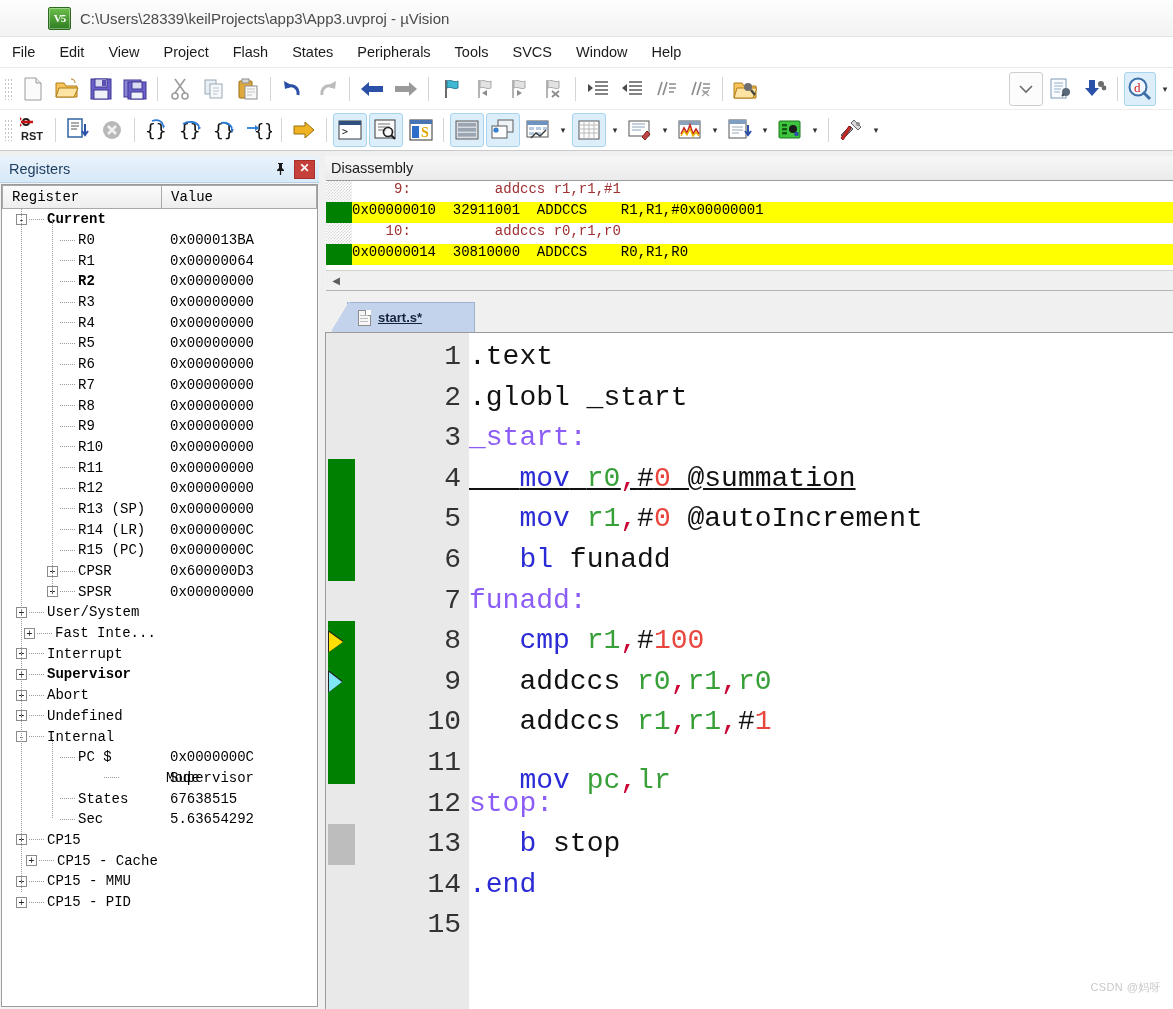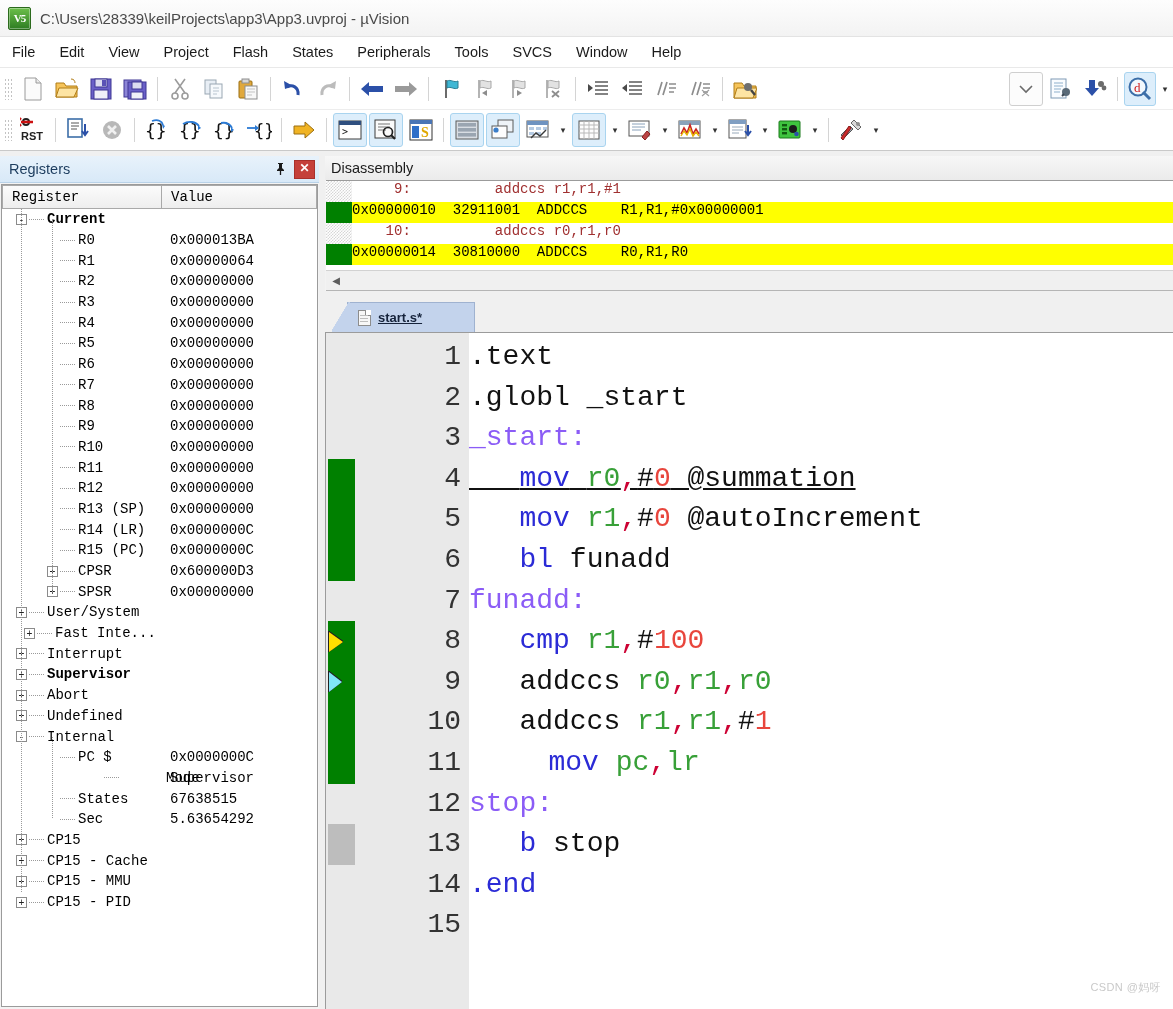--- a/index.html
+++ b/index.html
@@ -17,20 +17,21 @@
     padding-left:8px;
     background:linear-gradient(#fdfdfd,#f3f3f3);
     border-bottom:1px solid #e3e3e3;
   }
   .app-logo{
     width:21px;height:21px;border-radius:2px;
     background:linear-gradient(#6cbf4a,#2e7d22);
     border:1px solid #2b6a1c;
     position:relative;flex:0 0 auto;
     box-shadow:inset 0 0 0 1px rgba(255,255,255,.35);
+    margin-left:40px;
   }
   .app-logo span{
     position:absolute;inset:0;color:#fff;font-size:11px;font-weight:bold;
     font-family:"Liberation Serif",serif;
     display:flex;align-items:center;justify-content:center;letter-spacing:-1px;
   }
   .title-text{font-size:15px;color:#4a4a4a;font-family:"Liberation Sans",sans-serif;}
 
   
   .menubar{
@@ -663,21 +664,21 @@
             </div>
             <div class="reg-row">
               <div class="reg-name" style="left: 45px;">
                 <span style="width: 11px; display: inline-block;"></span>
                 <span class="dots" style="width: 16px;"></span>
                 <span>R1</span>
               </div>
               <div class="reg-val">0x00000064</div>
             </div>
             <div class="reg-row">
-              <div class="reg-name" style="left: 45px;">
+              <div class="reg-name" style="left: 45px; font-weight: bold;">
                 <span style="width: 11px; display: inline-block;"></span>
                 <span class="dots" style="width: 16px;"></span>
                 <span>R2</span>
               </div>
               <div class="reg-val">0x00000000</div>
             </div>
             <div class="reg-row">
               <div class="reg-name" style="left: 45px;">
                 <span style="width: 11px; display: inline-block;"></span>
                 <span class="dots" style="width: 16px;"></span>
@@ -887,21 +888,21 @@
             </div>
             <div class="reg-row">
               <div class="reg-name" style="left: 14px;">
                 <span class="tog">+</span>
                 <span class="dots" style="width: 16px;"></span>
                 <span>CP15</span>
               </div>
               <div class="reg-val"></div>
             </div>
             <div class="reg-row">
-              <div class="reg-name" style="left: 14px; text-align: center;">
+              <div class="reg-name" style="left: 24px; text-align: center;">
                 <span class="tog">+</span>
                 <span class="dots" style="width: 16px;"></span>
                 <span>CP15 - Cache</span>
               </div>
               <div class="reg-val"></div>
             </div>
             <div class="reg-row">
               <div class="reg-name" style="left: 14px;">
                 <span class="tog">+</span>
                 <span class="dots" style="width: 16px;"></span>
@@ -989,21 +990,21 @@
               <div class="code-line" style="top: 4px;"><span class="tk-plain">.text</span></div>
               <div class="code-line" style="top: 44.6px;"><span class="tk-plain">.globl _start</span></div>
               <div class="code-line" style="top: 85.2px;"><span class="tk-label">_start:</span></div>
               <div class="code-line" style="top: 125.8px; text-decoration: underline;"><span class="tk-plain">   </span><span class="tk-kw">mov</span><span class="tk-plain"> </span><span class="tk-reg">r0</span><span class="tk-punct">,</span><span class="tk-plain">#</span><span class="tk-num">0</span><span class="tk-comment"> @summation</span></div>
               <div class="code-line" style="top: 166.4px;"><span class="tk-plain">   </span><span class="tk-kw">mov</span><span class="tk-plain"> </span><span class="tk-reg">r1</span><span class="tk-punct">,</span><span class="tk-plain">#</span><span class="tk-num">0</span><span class="tk-comment"> @autoIncrement</span></div>
               <div class="code-line" style="top: 207px;"><span class="tk-plain">   </span><span class="tk-kw">bl</span><span class="tk-plain"> funadd</span></div>
               <div class="code-line" style="top: 247.6px;"><span class="tk-label">funadd:</span></div>
               <div class="code-line" style="top: 288.2px;"><span class="tk-plain">   </span><span class="tk-kw">cmp</span><span class="tk-plain"> </span><span class="tk-reg">r1</span><span class="tk-punct">,</span><span class="tk-plain">#</span><span class="tk-num">100</span></div>
               <div class="code-line" style="top: 328.8px;"><span class="tk-plain">   addccs </span><span class="tk-reg">r0</span><span class="tk-punct">,</span><span class="tk-reg">r1</span><span class="tk-punct">,</span><span class="tk-reg">r0</span></div>
               <div class="code-line" style="top: 369.4px;"><span class="tk-plain">   addccs </span><span class="tk-reg">r1</span><span class="tk-punct">,</span><span class="tk-reg">r1</span><span class="tk-punct">,</span><span class="tk-plain">#</span><span class="tk-num">1</span></div>
-              <div class="code-line" style="top: 410px; padding-left: 29px;"><span class="tk-plain">   </span><span class="tk-kw">mov</span><span class="tk-plain"> </span><span class="tk-reg">pc</span><span class="tk-punct">,</span><span class="tk-reg">lr</span></div>
+              <div class="code-line" style="top: 428px;"><span class="tk-plain">   </span><span class="tk-kw">mov</span><span class="tk-plain"> </span><span class="tk-reg">pc</span><span class="tk-punct">,</span><span class="tk-reg">lr</span></div>
               <div class="code-line" style="top: 450.6px;"><span class="tk-label">stop:</span></div>
               <div class="code-line" style="top: 491.2px;"><span class="tk-plain">   </span><span class="tk-kw">b</span><span class="tk-plain"> stop</span></div>
               <div class="code-line" style="top: 531.8px;"><span class="tk-kw">.end</span></div>
               <div class="code-line" style="top: 572.4px;"></div>
             </div>
         </div>
       </div>
 
     </div>
   </div>

